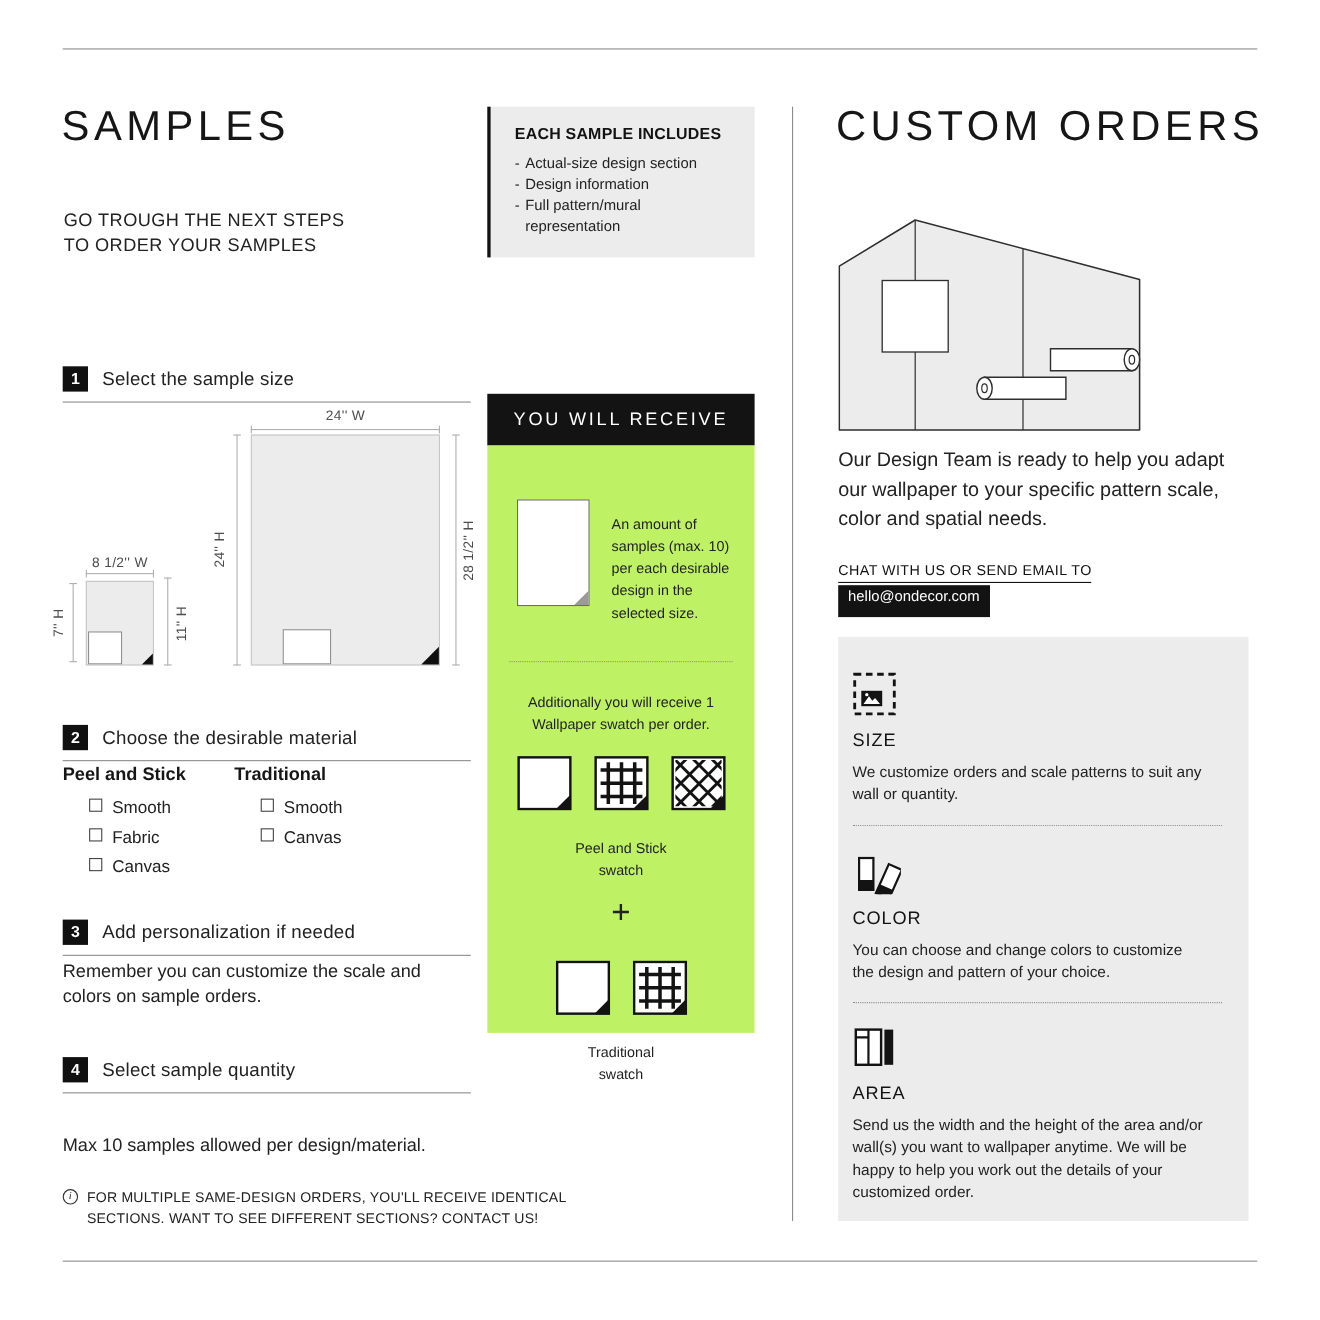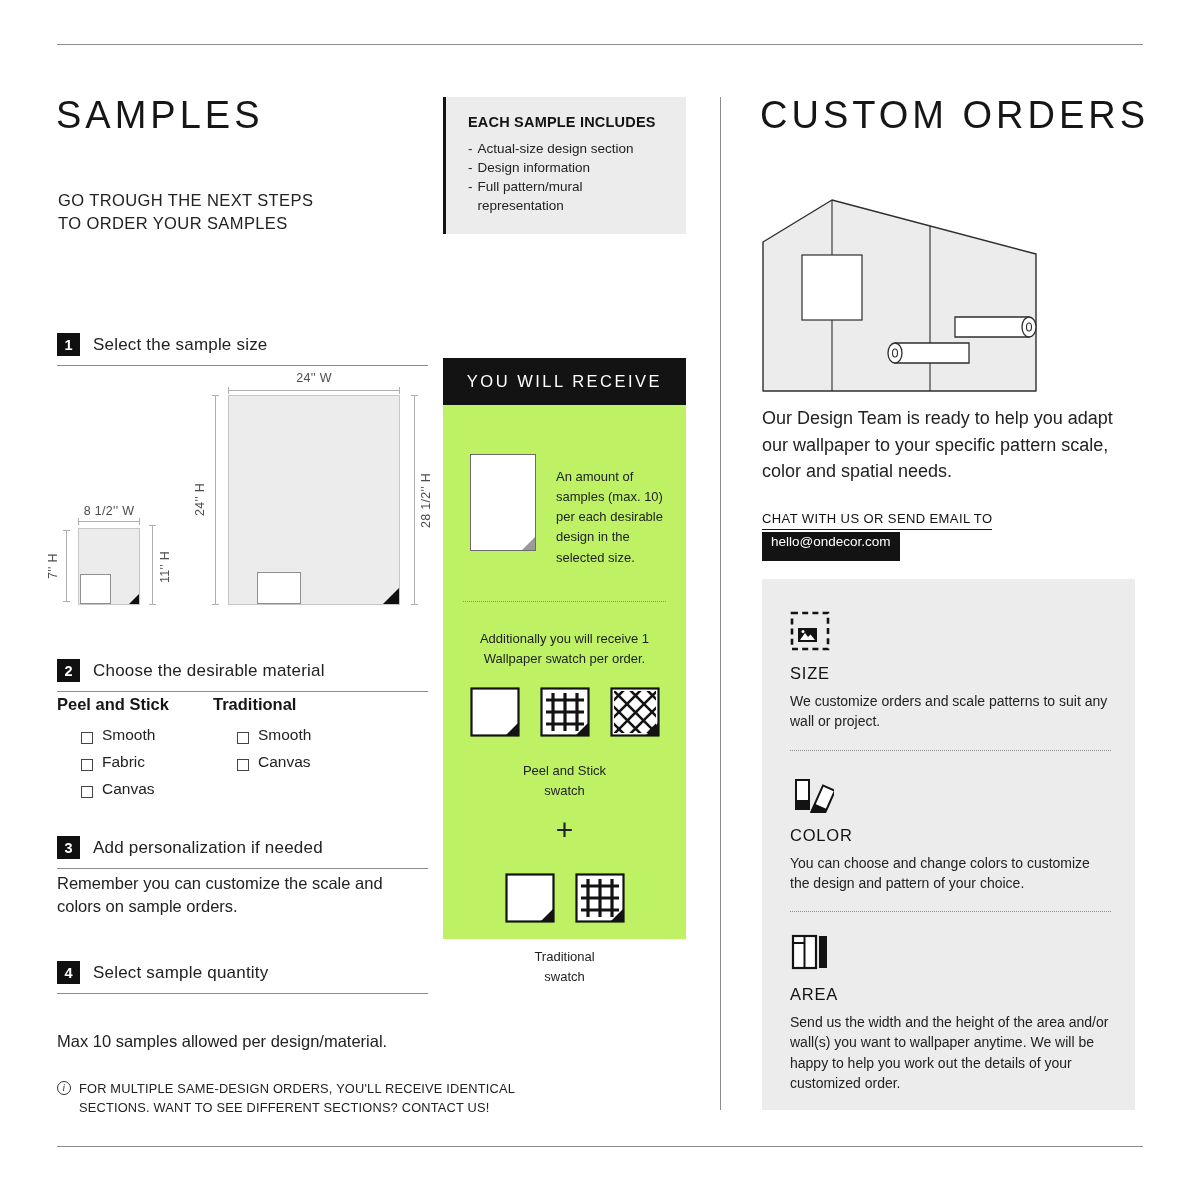--- a/index.html
+++ b/index.html
@@ -50,21 +50,21 @@
   .line-sw { left:21px; top:151px; width:62px; }
   .line-sl { left:9px; top:160px; height:72px; }
   .lbl-sl { left:-11px; top:158px; height:77px; }
   .line-sr { left:95px; top:155px; height:80px; }
   .lbl-sr { left:101px; top:158px; height:77px; }
 
   .materials { position:absolute; left:57px; top:695px; width:371px; height:110px; }
   .mat-col { position:absolute; top:0; }
   .mat-col1 { left:0; } .mat-col2 { left:156px; }
   .mat-title { font-size:16.5px; font-weight:700; margin-bottom:12px; color:#161616; }
-  .mat-opt { display:flex; align-items:flex-end; gap:9px; margin-bottom:9px; font-size:15.5px; color:#222; cursor:default;padding-left:24px; }
+  .mat-opt { display:flex; align-items:flex-start; gap:9px; margin-bottom:9px; font-size:15.5px; color:#222; cursor:default;padding-left:24px; }
   .checkbox { flex:0 0 auto; width:12px; height:12px; border:1.4px solid #444; background:#fff; }
 
   .step3-text { position:absolute; left:57px; top:872px; width:342px; font-size:16.5px; line-height:1.42; color:#222; }
   .step4-text { position:absolute; left:57px; top:996px; width:390px; font-size:16.5px; color:#222;margin-top:36px; }
 
   .footnote { position:absolute; left:57px; top:1079px; width:470px; display:flex; gap:8px; font-size:12.8px; line-height:1.5; letter-spacing:0.2px; color:#222; }
   .info-icon { flex:0 0 auto; width:14px; height:14px; margin-top:2px; border:1.1px solid #333; border-radius:50%; display:flex; align-items:center; justify-content:center; font-size:9.5px; font-family:"Liberation Serif", serif; font-style:italic; }
   .info-icon::before { content:"i"; }
 
   
@@ -87,21 +87,21 @@
   .swatch-label1 { top:356px; } .swatch-label2 { top:542px; }
   .plus-sign { position:absolute; left:0; top:408px; width:243px; text-align:center; font-size:30px; font-weight:300; color:#222; }
 
   
   .custom-title { position:absolute; left:760px; top:94px; font-size:38px; font-weight:500; letter-spacing:4px; color:#161616; }
   .wall-illustration { position:absolute; left:762px; top:197px; width:276px; height:196px; }
   .right-intro { position:absolute; left:762px; top:405px; width:352px; font-size:18px; line-height:1.48; color:#222; }
   .chat-label { position:absolute; left:762px; top:511px; font-size:13px; letter-spacing:0.4px; color:#131313; border-bottom:1px solid #131313; padding-bottom:3px; }
   .email-badge { position:absolute; left:762px; top:532px; background:#131313; color:#ffffff; font-size:13.5px; padding:2px 9px 12px; cursor:pointer; }
 
-  .features-panel { position:absolute; left:762px; top:579px; width:373px; height:531px; background:#ececec; padding:32px 24px 0 28px; }
+  .features-panel { position:absolute; left:762px; top:579px; width:373px; height:531px; background:#ececec; padding:32px 24px 0 13px; }
   .feat-icon { display:block; }
   .feature-heading { font-size:16.5px; letter-spacing:0.8px; color:#131313; margin-top:13px; }
   .feature-text { font-size:14px; line-height:1.45; color:#222; margin-top:8px; width:322px; }
   .feature-divider { border-top:1px dotted #8f8f8f; margin:18px 0 20px; }
 </style>
 </head>
 <body>
 
 <div class="canvas">
 
@@ -307,21 +307,21 @@
 
   <div class="features-panel">
 
     <svg class="feat-icon" width="40" height="40" viewBox="0 0 40 40">
       <rect x="2" y="2" width="36" height="36" fill="none" stroke="#131313" stroke-width="2.6" stroke-dasharray="6 4.2"></rect>
       <rect x="8" y="17" width="19" height="14" fill="#131313"></rect>
       <path d="M10 29 L15 22 L18 26 L20.5 23.5 L25 29 Z" fill="#ffffff"></path>
       <circle cx="13" cy="20.5" r="1.5" fill="#ffffff"></circle>
     </svg>
     <div class="feature-heading">SIZE</div>
-    <p class="feature-text">We customize orders and scale patterns to suit any wall or project.</p>
+    <p class="feature-text">We customize orders and scale patterns to suit any wall or quantity.</p>
 
     <div class="feature-divider"></div>
 
     <svg class="feat-icon" width="44" height="42" viewBox="0 0 44 42">
       <g transform="rotate(24 14 40)">
         <rect x="21" y="9" width="13" height="29" fill="#ffffff" stroke="#131313" stroke-width="2"></rect>
         <rect x="21" y="29" width="13" height="9" fill="#131313"></rect>
       </g>
       <rect x="6" y="9" width="13" height="29" fill="#ffffff" stroke="#131313" stroke-width="2"></rect>
       <rect x="6" y="29" width="13" height="9" fill="#131313"></rect>

